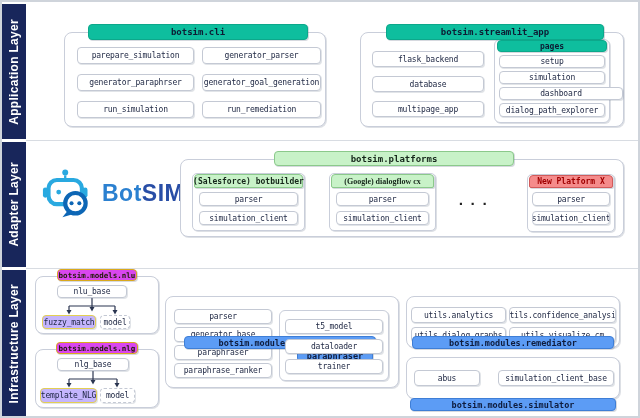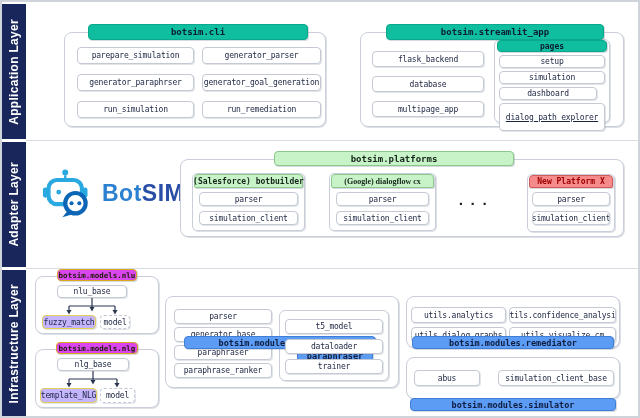--- a/index.html
+++ b/index.html
@@ -68,22 +68,22 @@
 
   <div class="panel" style="left:358px; top:30px; width:264px; height:95px;"></div>
   <div class="hdr teal" style="left:384px; top:22px; width:218px; height:16px;">botsim.streamlit_app</div>
   <div class="item" style="left:370px; top:49px; width:112px; height:16px;">flask_backend</div>
   <div class="item" style="left:370px; top:74px; width:112px; height:16px;">database</div>
   <div class="item" style="left:370px; top:99px; width:112px; height:16px;">multipage_app</div>
   <div class="panel" style="left:492px; top:37px; width:116px; height:84px; border-radius:6px;"></div>
   <div class="hdr teal sm" style="left:495px; top:38px; width:110px; height:12px;">pages</div>
   <div class="item" style="left:497px; top:53px; width:106px; height:13px;">setup</div>
   <div class="item" style="left:497px; top:69px; width:106px; height:13px;">simulation</div>
-  <div class="item" style="left:497px; top:85px; width:98px; height:13px;">dashboard</div>
-  <div class="item" style="left:497px; top:101px; width:106px; height:28px;text-decoration:underline;">dialog_path_explorer</div>
+  <div class="item" style="left:497px; top:85px; width:124px; height:13px;">dashboard</div>
+  <div class="item" style="left:497px; top:101px; width:106px; height:14px;">dialog_path_explorer</div>
 
   <div id="logo">
     <svg width="52" height="50" viewBox="0 0 56 52">
       <circle cx="25" cy="4" r="3.2" fill="#29a9e0"></circle>
       <line x1="25" y1="7" x2="25" y2="12" stroke="#29a9e0" stroke-width="2.5"></line>
       <rect x="7" y="12" width="36" height="26" rx="9" fill="none" stroke="#29a9e0" stroke-width="4.5"></rect>
       <rect x="1" y="20" width="5" height="11" rx="2.5" fill="#29a9e0"></rect>
       <rect x="44" y="20" width="5" height="11" rx="2.5" fill="#29a9e0"></rect>
       <circle cx="18" cy="25" r="2.6" fill="#29a9e0"></circle>
       <circle cx="36" cy="37" r="11" fill="#ffffff" stroke="#0d66b5" stroke-width="4.5"></circle>

